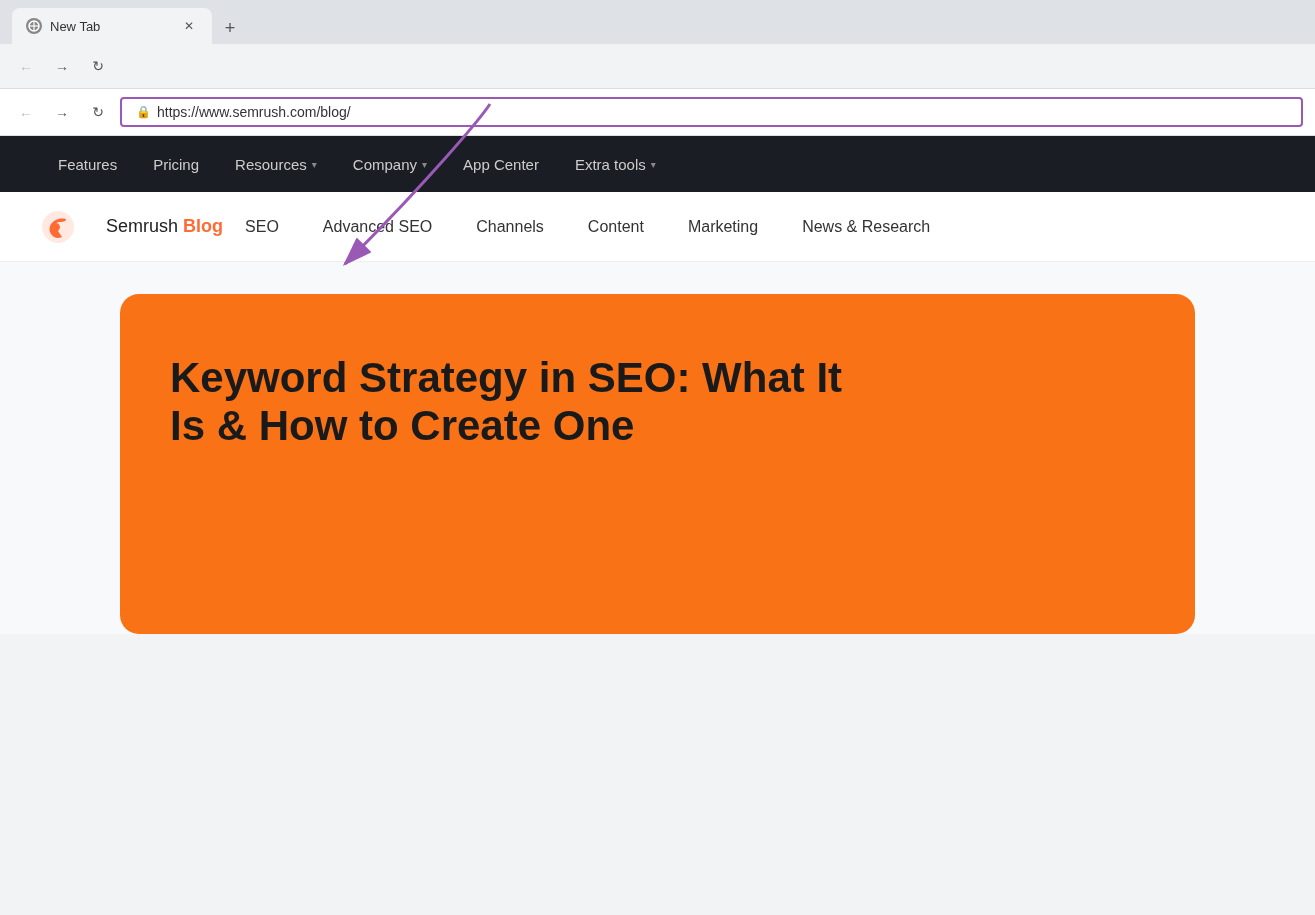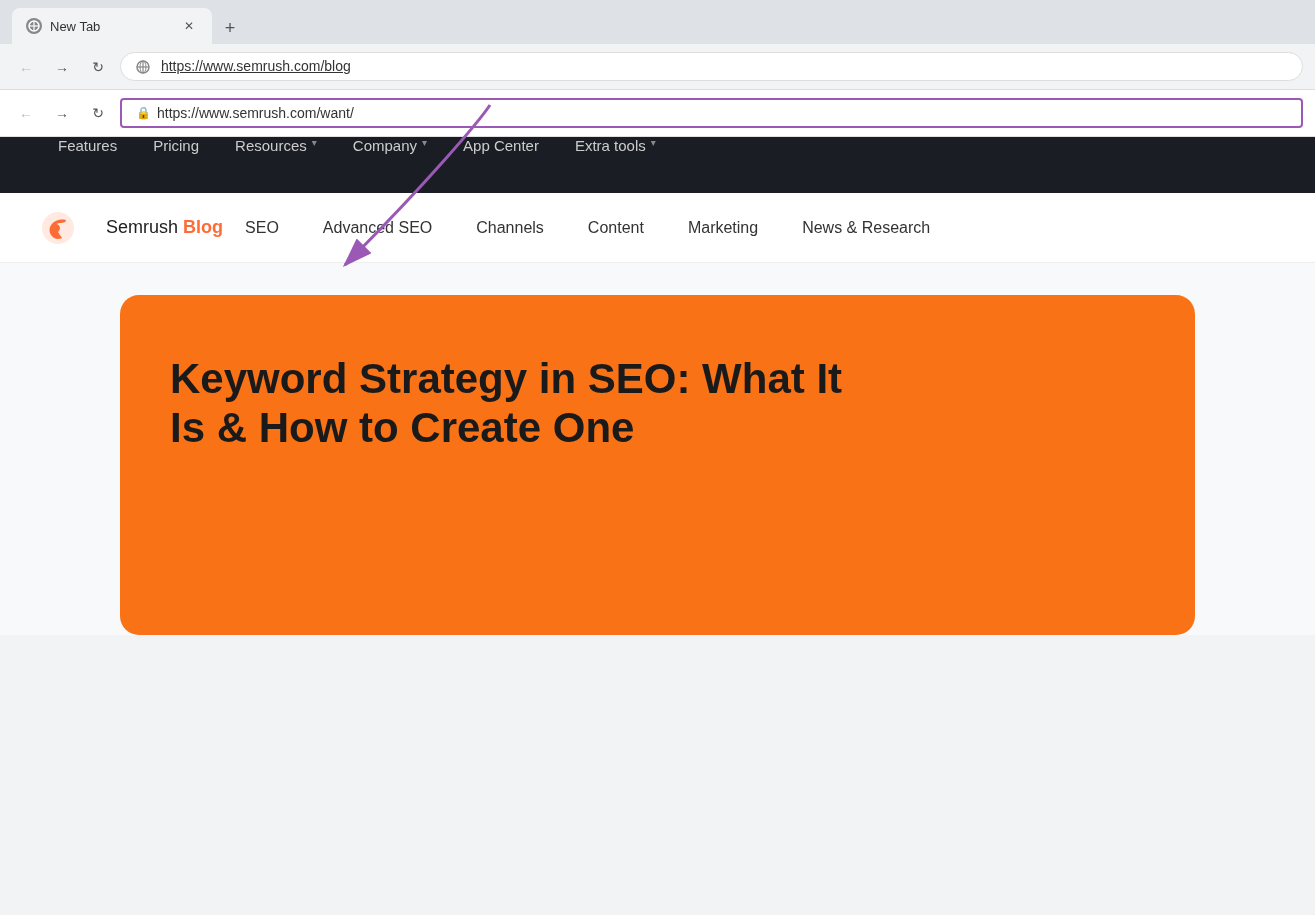--- a/index.html
+++ b/index.html
@@ -126,20 +126,21 @@
       align-items: center;
       height: 56px;
       gap: 0;
     }
     .site-nav-item {
       color: #ccc;
       font-size: 15px;
       padding: 0 18px;
       height: 56px;
       display: flex;
+      align-items: center;
       gap: 5px;
       cursor: pointer;
       white-space: nowrap;
     }
     .chevron {
       font-size: 10px;
       color: #888;
     }
 
     
@@ -241,49 +242,40 @@
       <span class="tab-close">✕</span>
     </div>
     <div class="tab-new">+</div>
   </div>
 </div>
 
 <div class="address-bar-row">
   <div class="nav-btn disabled">←</div>
   <div class="nav-btn">→</div>
   <div class="nav-btn">↻</div>
-  <div class="address-bar-top">
-    <svg width="16" height="16" viewBox="0 0 16 16" style="display:inline;vertical-align:middle;margin-right:6px">
-        <circle cx="8" cy="8" r="6" fill="none" stroke="#888" stroke-width="1.5"></circle>
-        <line x1="8" y1="2" x2="8" y2="14" stroke="#888" stroke-width="1.2"></line>
-        <line x1="2" y1="8" x2="14" y2="8" stroke="#888" stroke-width="1.2"></line>
-        <ellipse cx="8" cy="8" rx="3" ry="6" fill="none" stroke="#888" stroke-width="1"></ellipse>
-      </svg>
-    <span style="text-decoration:underline;color:#333">https://www.semrush.com/blog</span>
-  </div>
 </div>
 
 <div class="main-wrapper">
 
   <svg class="arrow-overlay" height="200" width="600">
     <defs>
       <marker id="arrowhead" markerWidth="10" markerHeight="7" refX="9" refY="3.5" orient="auto">
         <polygon points="0 0, 10 3.5, 0 7" fill="#9b59b6"></polygon>
       </marker>
     </defs>
     <path d="M 490 5 C 480 20, 430 80, 345 165" stroke="#9b59b6" stroke-width="3" fill="none" marker-end="url(#arrowhead)"></path>
   </svg>
 
   <div class="browser-row2">
     <div class="nav-btn disabled">←</div>
     <div class="nav-btn">→</div>
     <div class="nav-btn">↻</div>
     <div class="address-bar-highlighted">
       <span class="lock-icon">🔒</span>
-      <span>https://www.semrush.com/want/</span>
+      <span>https://www.semrush.com/blog/</span>
     </div>
   </div>
 
   <div class="site-nav">
     <div class="site-nav-item">
       <span>Features</span>
     </div>
     <div class="site-nav-item">
       <span>Pricing</span>
     </div>

